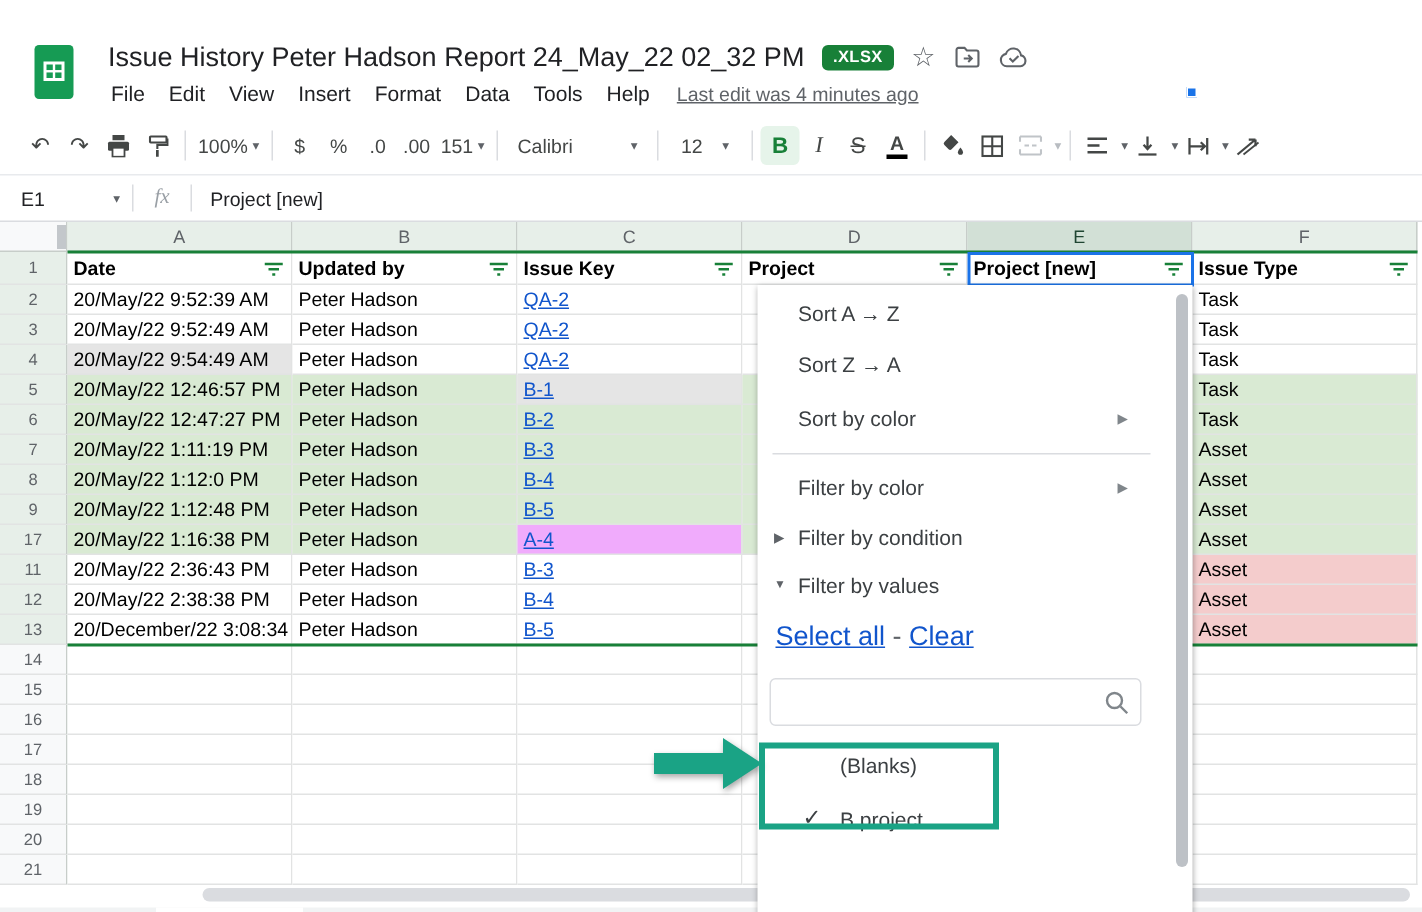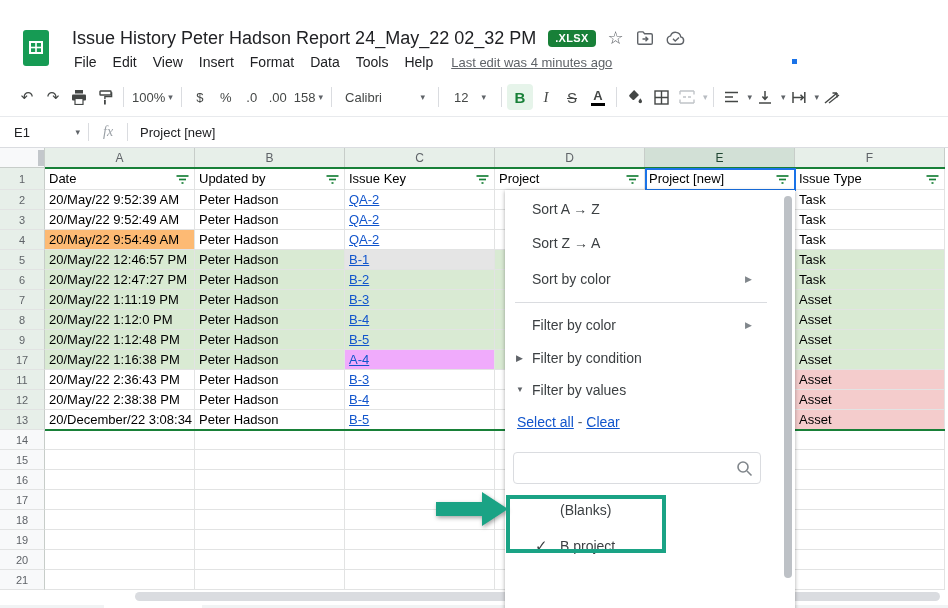--- a/index.html
+++ b/index.html
@@ -49,21 +49,21 @@
   .colhead { position:absolute; top:0; height:20px; background:#e7efe9; border-right:1px solid #c7cdc9;
     border-bottom:1px solid #c7cdc9; font-size:12px; color:#5f6368; text-align:center; line-height:20px; }
   .colhead.sel { background:#d2e0d6; color:#1f4532; }
   #corner { position:absolute; left:0; top:0; width:45px; height:20px; background:#f8f9fa;
     border-right:1px solid #c7cdc9; border-bottom:1px solid #c7cdc9; }
   #corner::after { content:""; position:absolute; right:0; top:2px; width:6px; height:16px; background:#c3c7cb; }
   .rowhead { position:absolute; left:0; width:45px; border-right:1px solid #c7cdc9;
     border-bottom:1px solid #e2e3e3; font-size:11px; color:#5f6368; text-align:center; }
   .cell { position:absolute; overflow:hidden; white-space:nowrap; font-size:13px; color:#000;
     border-right:1px solid #e2e3e3; border-bottom:1px solid #e2e3e3; padding-left:4px; background:#fff; }
-  .cell.hdr { font-weight:normal; padding-right:20px; }
+  .cell.hdr { font-weight:bold; padding-right:20px; }
   .cell a { color:#1155cc; text-decoration:underline; }
   .funnel { position:absolute; right:5px; top:50%; margin-top:-5px; }
   #range-top { position:absolute; left:45px; top:19px; width:900px; height:2px; background:#188038; z-index:4; }
   #range-bottom { position:absolute; left:45px; top:281px; width:900px; height:2px; background:#188038; z-index:4; }
   #sel-e1 { position:absolute; left:645px; top:20px; width:151px; height:23px;
     border:2px solid #1a73e8; z-index:5; }
   #fill-handle { position:absolute; left:791px; top:38px; width:7px; height:7px; background:#1a73e8;
     border:1px solid #fff; z-index:21; }
 
   
@@ -76,21 +76,21 @@
     font-size:13px; font-weight:bold; color:#137333; }
   #sheet-tab .caret { color:#137333; margin-left:7px; }
 
   
   #dropdown { position:absolute; left:505px; top:170px; width:290px; height:438px; background:#fff;
     box-shadow:0 1px 4px rgba(0,0,0,.35); z-index:20; font-size:14px; color:#3c4043; }
   .dd-item { position:absolute; left:0; width:272px; height:30px; line-height:30px; padding-left:27px; }
   .dd-sub { position:absolute; left:240px; top:0; font-size:9px; color:#80868b; }
   .dd-tri { position:absolute; left:11px; top:0; font-size:9px; color:#5f6368; }
   #dd-divider { position:absolute; left:10px; top:112px; width:252px; height:1px; background:#dadce0; border:0; }
-  #dd-links { position:absolute; left:12px; top:224px; font-size:14px; color:#5f6368; }
+  #dd-links { position:absolute; left:12px; top:224px; font-size:18px; color:#5f6368; }
   #dd-links a { color:#1155cc; text-decoration:underline; }
   #dd-search { position:absolute; left:8px; top:262px; width:248px; height:32px; border:1px solid #dadce0;
     border-radius:4px; background:#fff; }
   #dd-search input { position:absolute; left:8px; top:1px; width:210px; height:28px; border:0; outline:none;
     font-size:13px; font-family:"Liberation Sans", sans-serif; }
   #dd-search svg { position:absolute; right:7px; top:7px; }
   .dd-val { position:absolute; left:0; width:260px; height:28px; line-height:28px; }
   .dd-val .chk { position:absolute; left:30px; width:20px; color:#3c4043; font-size:15px; }
   .dd-val .lbl { position:absolute; left:55px; }
   #dd-thumb { position:absolute; right:3px; top:6px; width:8px; height:382px; border-radius:4px; background:#bdc1c6; }
@@ -170,21 +170,21 @@
     <span class="icbtn txtbtn">
         <span>100%</span>
         <span class="caret">▾</span>
       </span>
     <span class="sep"></span>
     <span class="icbtn txtbtn">$</span>
     <span class="icbtn txtbtn">%</span>
     <span class="icbtn txtbtn">.0</span>
     <span class="icbtn txtbtn">.00</span>
     <span class="icbtn txtbtn">
-        <span>158</span>
+        <span>151</span>
         <span class="caret">▾</span>
       </span>
     <span class="sep"></span>
     <span class="icbtn txtbtn" style="width:96px; justify-content:space-between; padding:0 8px;">
         <span>Calibri</span>
         <span class="caret">▾</span>
       </span>
     <span class="sep"></span>
     <span class="icbtn txtbtn" style="width:52px; justify-content:space-between; padding:0 10px;">
         <span>12</span>
@@ -338,21 +338,21 @@
         <div class="cell" style="left: 345px; top: 42px; width: 150px; height: 20px; line-height: 19px; background: rgb(255, 255, 255);"><a>QA-2</a></div>
         <div class="cell" style="left: 495px; top: 42px; width: 150px; height: 20px; line-height: 19px; background: rgb(255, 255, 255);"></div>
         <div class="cell" style="left: 645px; top: 42px; width: 150px; height: 20px; line-height: 19px; background: rgb(255, 255, 255);"></div>
         <div class="cell" style="left: 795px; top: 42px; width: 150px; height: 20px; line-height: 19px; background: rgb(255, 255, 255);">Task</div>
         <div class="cell" style="left: 45px; top: 62px; width: 150px; height: 20px; line-height: 19px; background: rgb(255, 255, 255);">20/May/22 9:52:49 AM</div>
         <div class="cell" style="left: 195px; top: 62px; width: 150px; height: 20px; line-height: 19px; background: rgb(255, 255, 255);">Peter Hadson</div>
         <div class="cell" style="left: 345px; top: 62px; width: 150px; height: 20px; line-height: 19px; background: rgb(255, 255, 255);"><a>QA-2</a></div>
         <div class="cell" style="left: 495px; top: 62px; width: 150px; height: 20px; line-height: 19px; background: rgb(255, 255, 255);"></div>
         <div class="cell" style="left: 645px; top: 62px; width: 150px; height: 20px; line-height: 19px; background: rgb(255, 255, 255);"></div>
         <div class="cell" style="left: 795px; top: 62px; width: 150px; height: 20px; line-height: 19px; background: rgb(255, 255, 255);">Task</div>
-        <div class="cell" style="left: 45px; top: 82px; width: 150px; height: 20px; line-height: 19px; background: #fdba74;">20/May/22 9:54:49 AM</div>
+        <div class="cell" style="left: 45px; top: 82px; width: 150px; height: 20px; line-height: 19px; background: #e5e5e5;">20/May/22 9:54:49 AM</div>
         <div class="cell" style="left: 195px; top: 82px; width: 150px; height: 20px; line-height: 19px; background: rgb(255, 255, 255);">Peter Hadson</div>
         <div class="cell" style="left: 345px; top: 82px; width: 150px; height: 20px; line-height: 19px; background: rgb(255, 255, 255);"><a>QA-2</a></div>
         <div class="cell" style="left: 495px; top: 82px; width: 150px; height: 20px; line-height: 19px; background: rgb(255, 255, 255);"></div>
         <div class="cell" style="left: 645px; top: 82px; width: 150px; height: 20px; line-height: 19px; background: rgb(255, 255, 255);"></div>
         <div class="cell" style="left: 795px; top: 82px; width: 150px; height: 20px; line-height: 19px; background: rgb(255, 255, 255);">Task</div>
         <div class="cell" style="left: 45px; top: 102px; width: 150px; height: 20px; line-height: 19px; background: rgb(217, 234, 211);">20/May/22 12:46:57 PM</div>
         <div class="cell" style="left: 195px; top: 102px; width: 150px; height: 20px; line-height: 19px; background: rgb(217, 234, 211);">Peter Hadson</div>
         <div class="cell" style="left: 345px; top: 102px; width: 150px; height: 20px; line-height: 19px; background: #e5e5e5;"><a>B-1</a></div>
         <div class="cell" style="left: 495px; top: 102px; width: 150px; height: 20px; line-height: 19px; background: rgb(217, 234, 211);"></div>
         <div class="cell" style="left: 645px; top: 102px; width: 150px; height: 20px; line-height: 19px; background: rgb(217, 234, 211);"></div>

